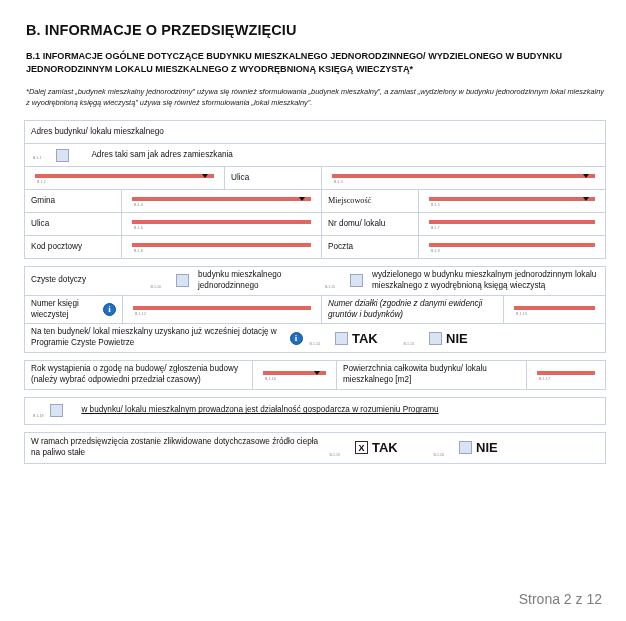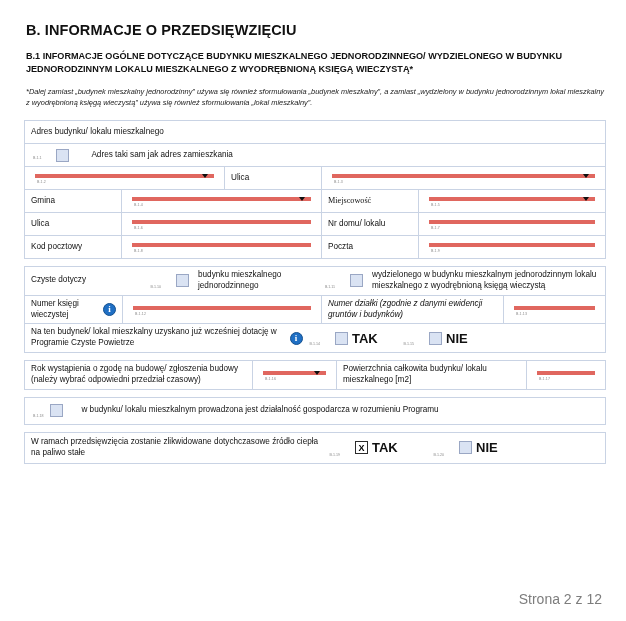--- a/index.html
+++ b/index.html
@@ -390,21 +390,21 @@
         </div>
       </div>
     </div>
   </div>
 
   <div class="panel">
     <div class="row">
       <div class="cell" style="flex:1; gap:4px; padding-left:8px; min-height:26px;">
         <span class="cbnum">B.1.18</span>
         <span class="cb"></span>
-        <span class="lbl" style="margin-left:14px;">w budynku/ lokalu mieszkalnym prowadzona jest działalność gospodarcza w rozumieniu Programu</span>
+        <span class="lbl" style="margin-left:14px;text-decoration:underline;">w budynku/ lokalu mieszkalnym prowadzona jest działalność gospodarcza w rozumieniu Programu</span>
       </div>
     </div>
   </div>
 
   <div class="panel">
     <div class="row">
       <div class="cell" style="width:300px; min-height:30px;">
         <span class="lbl">W ramach przedsięwzięcia zostanie zlikwidowane dotychczasowe źródło ciepła na paliwo stałe</span>
       </div>
       <div class="cell" style="width:24px; justify-content:flex-end;">

